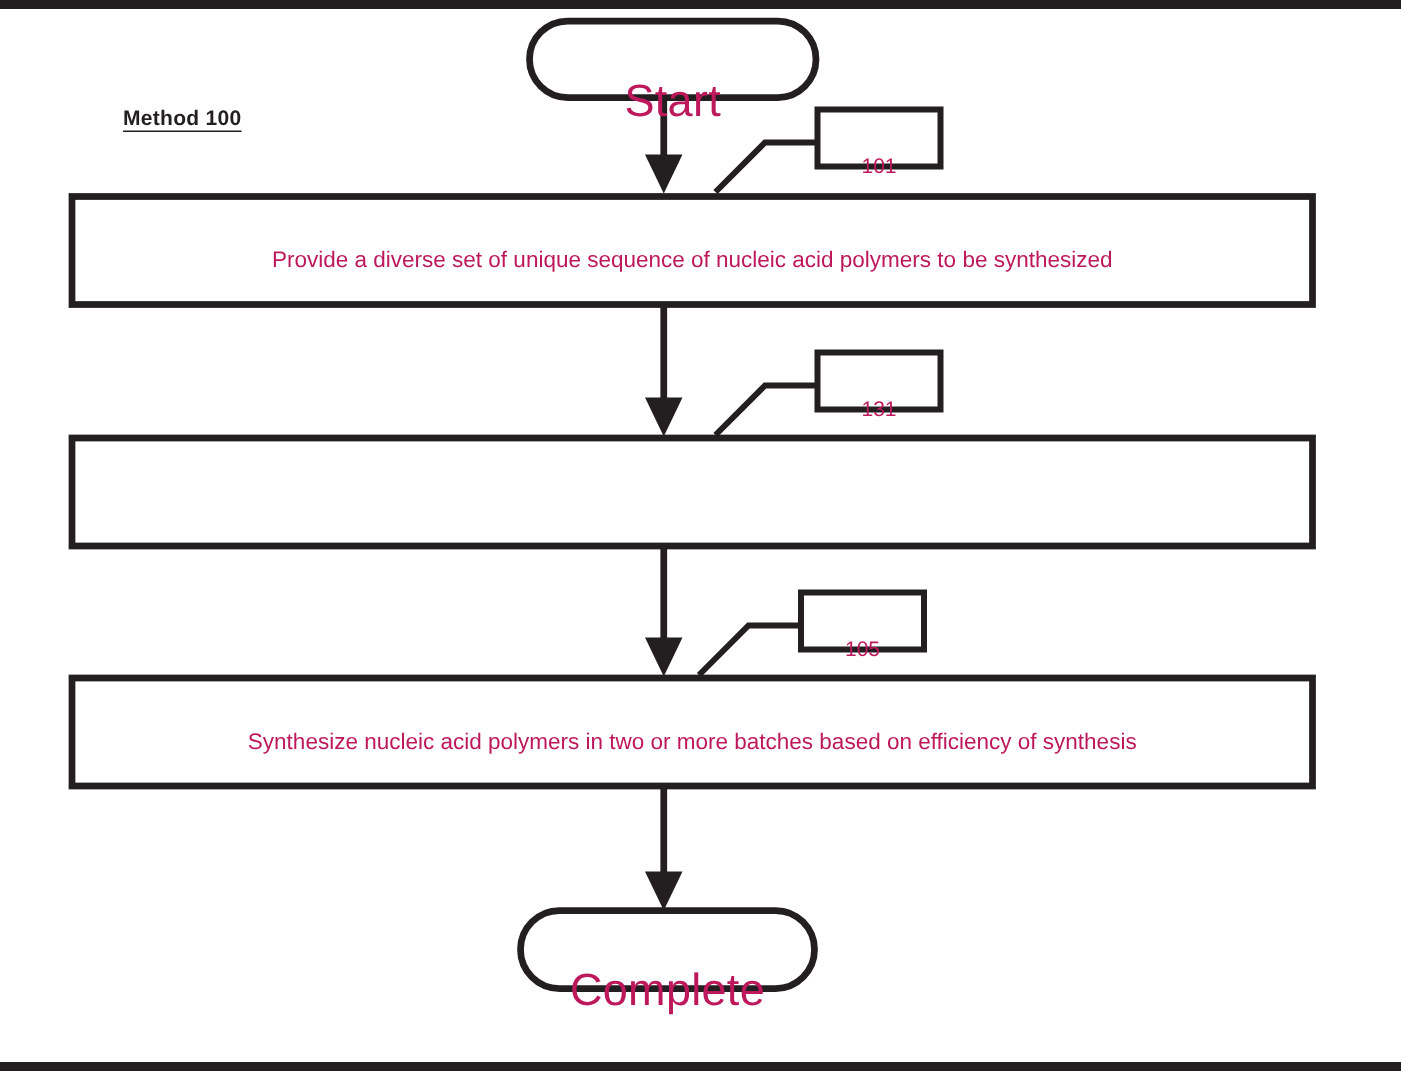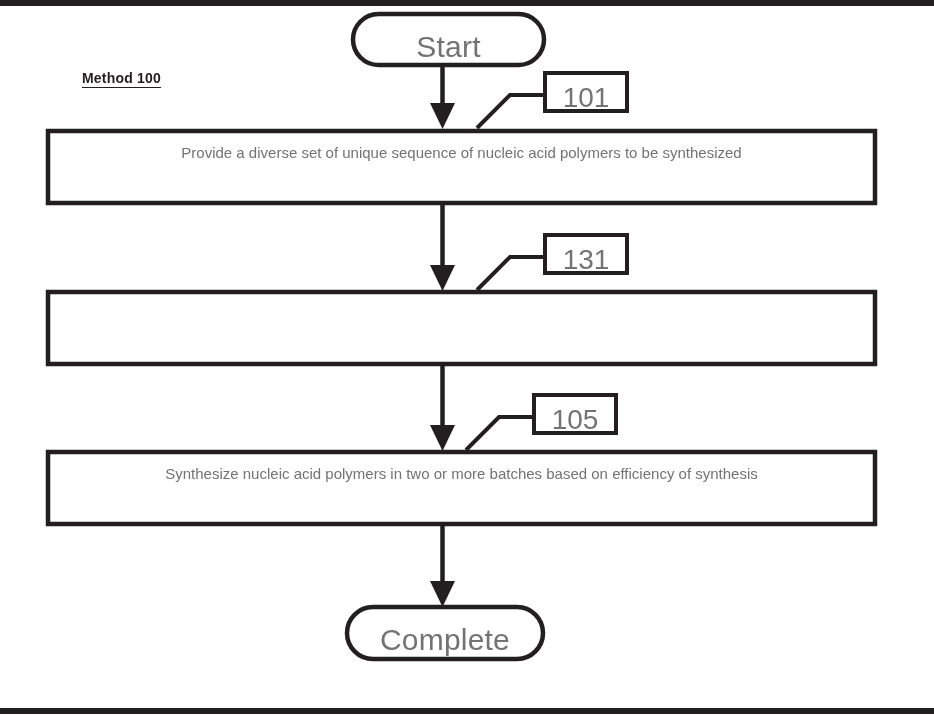--- a/index.html
+++ b/index.html
@@ -33,35 +33,36 @@
     position: absolute;
     left: 0;
     top: 0;
     width: 934px;
     height: 716px;
   }
 
   
   .txt {
     position: absolute;
-    color: #737373;
+    color: #be185d;
     text-align: center;
     line-height: 1.30;
     white-space: pre-line;
     font-family: "Liberation Sans", sans-serif;
+    margin-top: 21px;
   }
   .term-label {
     font-size: 30px;
     letter-spacing: 0.2px;
   }
   .step-label {
     font-size: 15px;
   }
   .ref-label {
-    font-size: 28px;
+    font-size: 14px;
   }
   .method-label {
     position: absolute;
     left: 82px;
     top: 70px;
     font-size: 14px;
     font-weight: bold;
     color: #231f20;
     text-decoration: underline;
     text-underline-offset: 4px;

